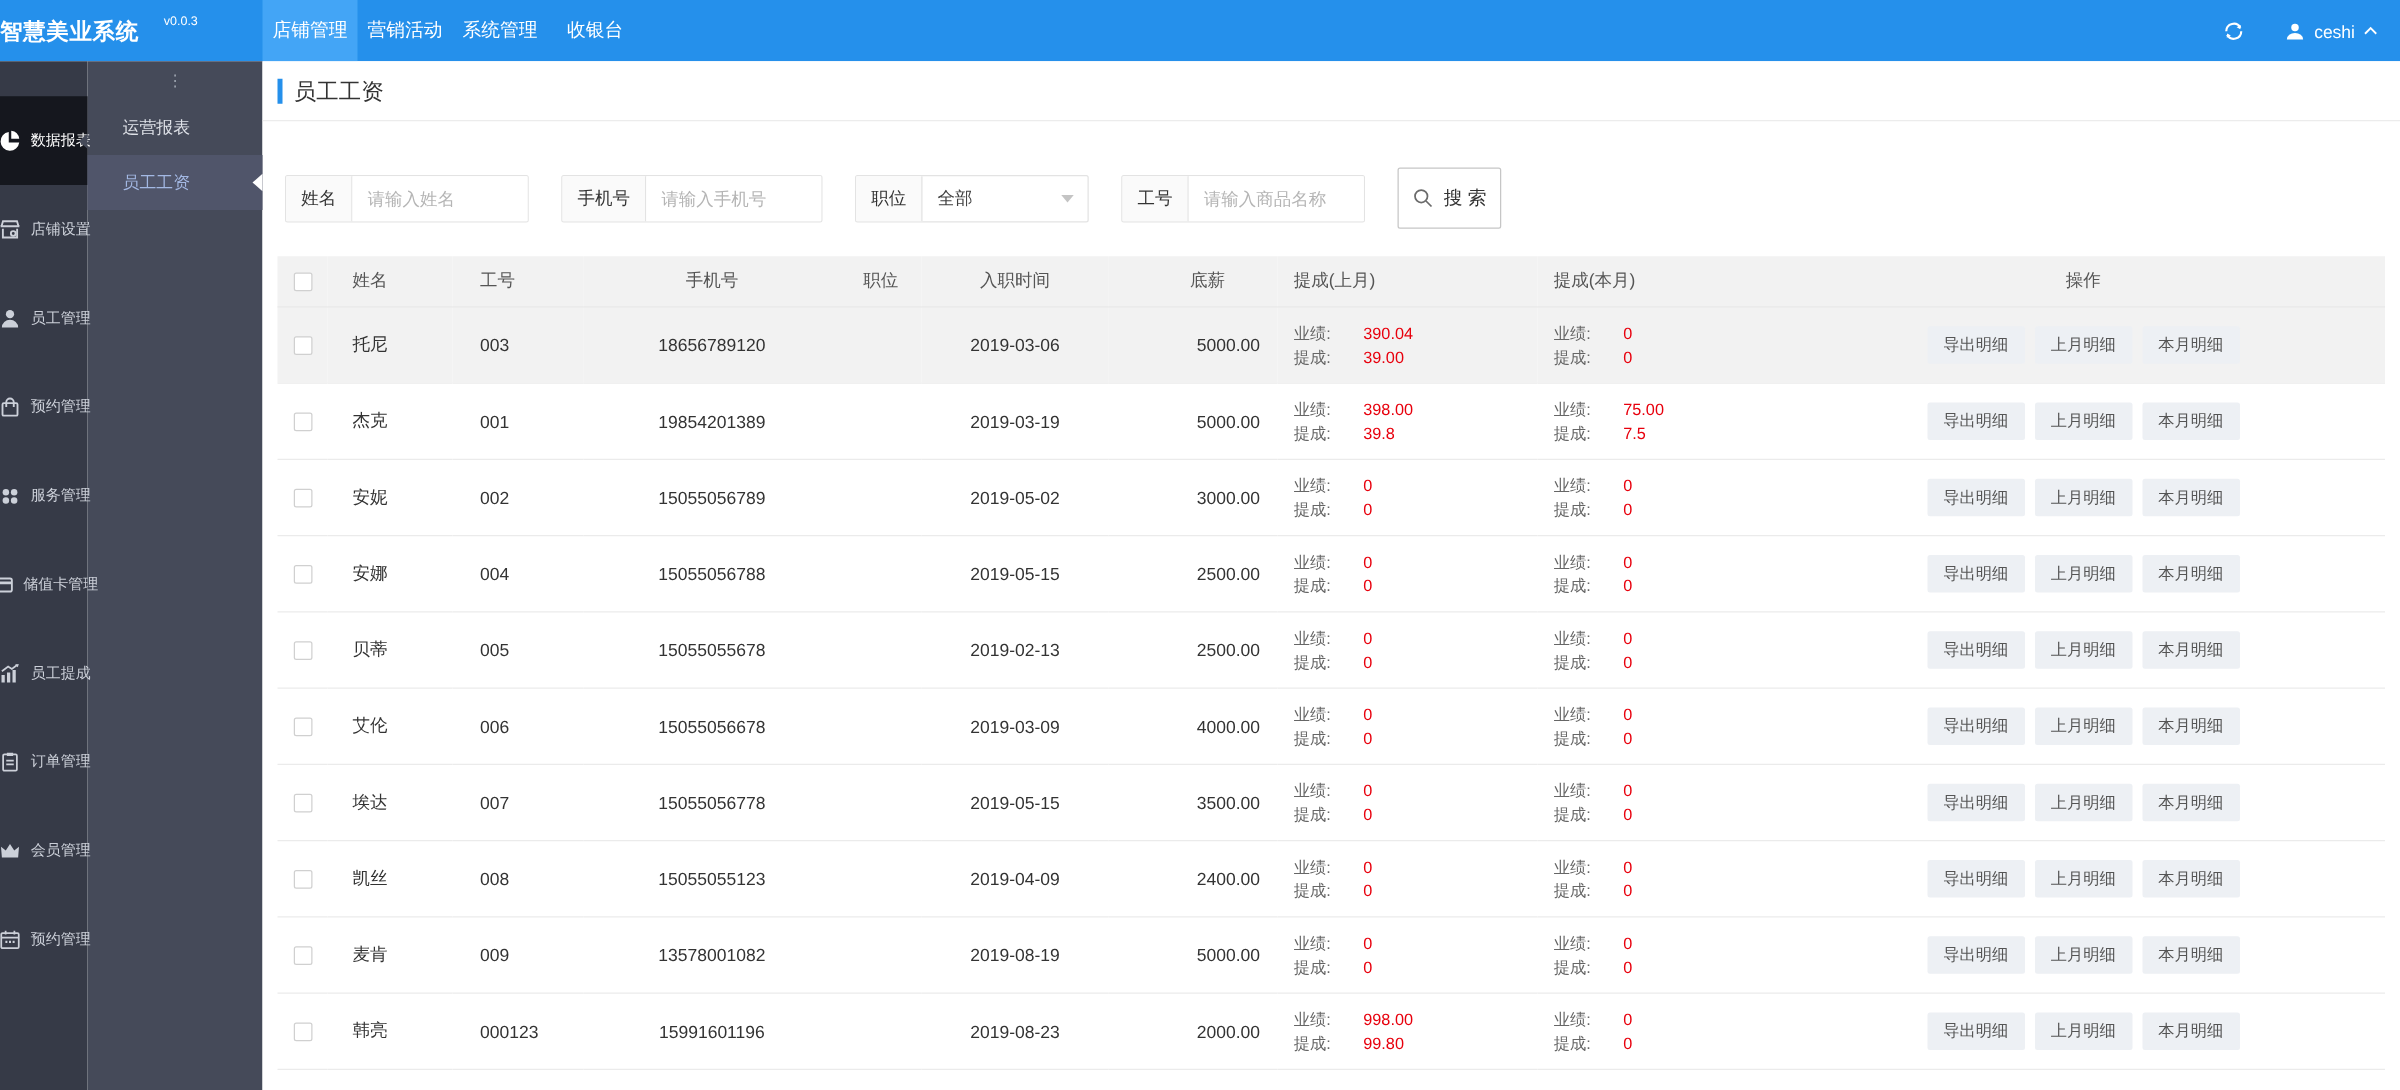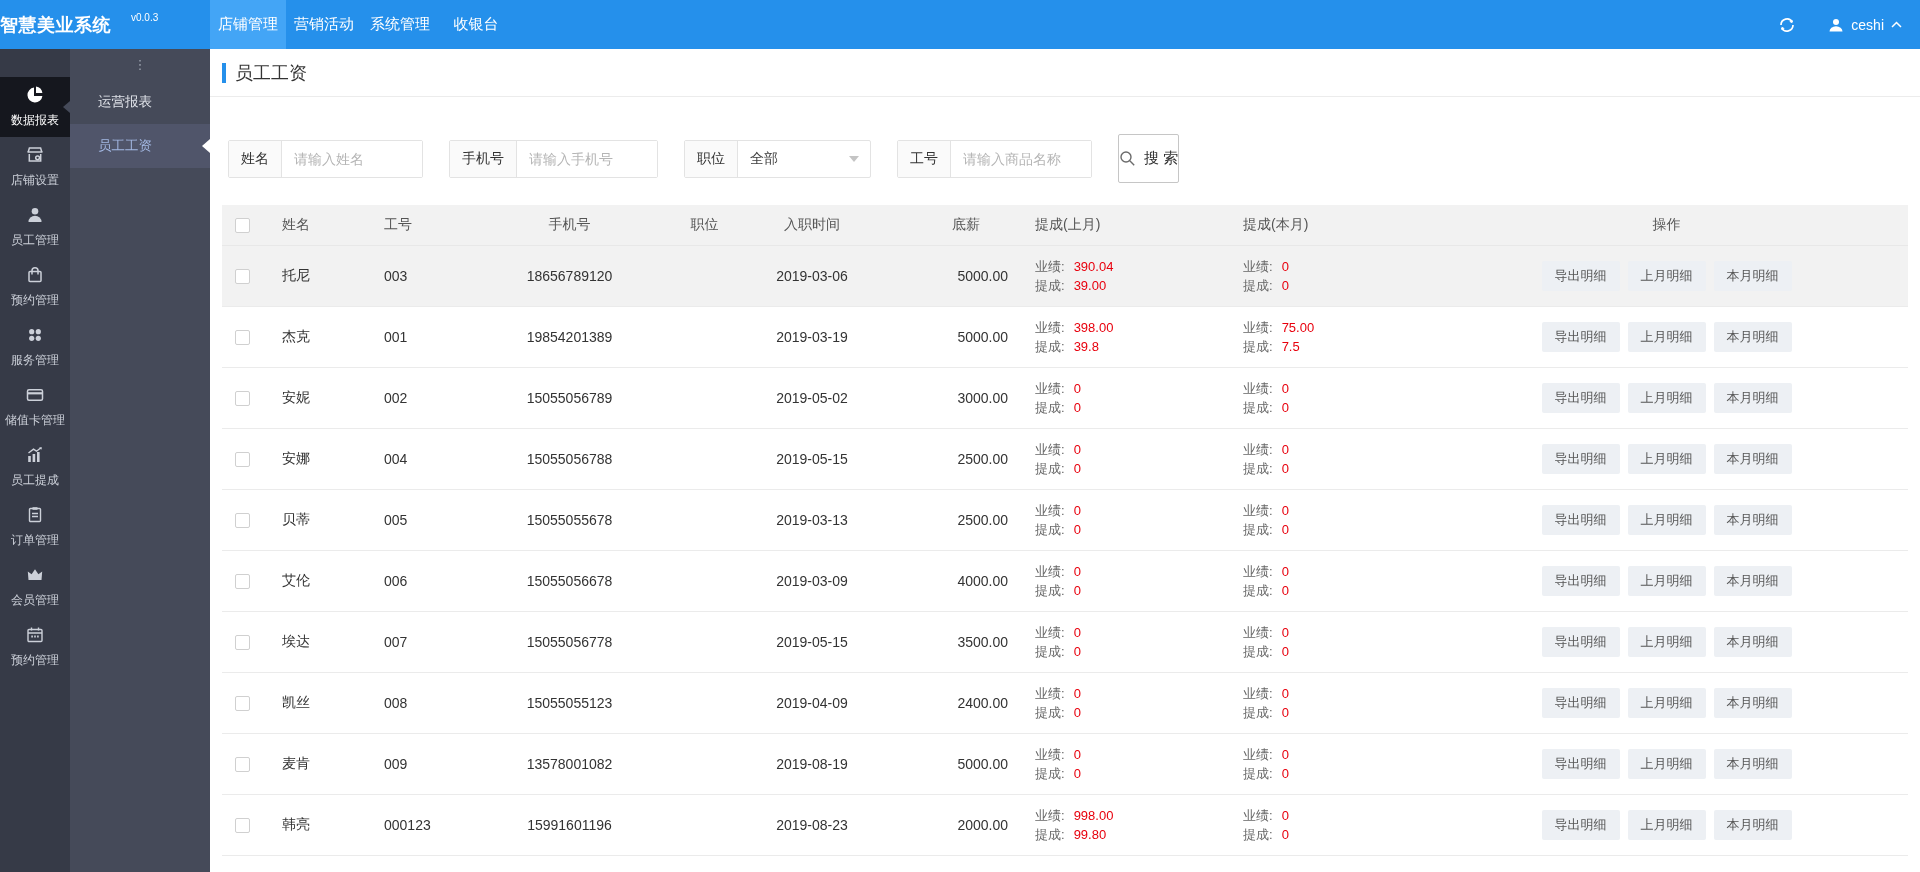--- a/index.html
+++ b/index.html
@@ -17,21 +17,21 @@
   .top-tab.active{background:var(--topbar-active-tab-bg,#43a5f6)}
   .topbar-right{margin-left:auto;display:flex;align-items:center;gap:32px;padding-right:18px}
   .refresh{cursor:pointer;display:flex;align-items:center}
   .user{display:flex;align-items:center;gap:7px;font-size:14px;cursor:pointer}
 
   
   .layout{display:flex;height:823px}
 
   
   .icon-col{width:70px;background:var(--sidebar-bg,#363a47);padding-top:28px;flex:none}
-  .side-item{height:60px;display:flex;flex-direction:column;align-items:center;justify-content:center;gap:7px;color:#ccd0d9;font-size:12px;cursor:pointer;position:relative;white-space:nowrap}
+  .side-item{height:71px;display:flex;flex-direction:row;align-items:center;justify-content:center;gap:7px;color:#ccd0d9;font-size:12px;cursor:pointer;position:relative;white-space:nowrap}
   .side-item.active{background:var(--sidebar-active-bg,#15171e);color:#fff}
   .side-item.active::after{content:"";position:absolute;right:0;top:50%;margin-top:-6px;width:0;height:0;border:6px solid transparent;border-right:7px solid var(--submenu-bg,#454a59);border-left:0}
 
   
   .submenu-col{width:140px;background:var(--submenu-bg,#454a59);flex:none}
   .kebab{height:31px;display:flex;align-items:center;justify-content:center;color:#9ba1ad;font-size:13px;cursor:pointer}
   .sub-item{height:44px;line-height:44px;padding-left:28px;font-size:13.5px;color:#dfe2e8;cursor:pointer;position:relative}
   .sub-item.active{background:var(--submenu-active-bg,#50556a);color:var(--submenu-active-text,#a3b8e3)}
   .sub-item.active::after{content:"";position:absolute;right:0;top:50%;margin-top:-7px;width:0;height:0;border:7px solid transparent;border-right:8px solid #fff;border-left:0}
 
@@ -42,41 +42,41 @@
   .page-title{font-size:18px;color:#333}
 
   
   .filters{display:flex;align-items:center;gap:26px;margin:37px 0 0 18px}
   .filter-group{display:flex;align-items:stretch;height:38px;border:1px solid #e3e3e3;border-radius:2px;background:#fff}
   .filter-label{background:#fafafa;border-right:1px solid #e3e3e3;display:flex;align-items:center;padding:0 12px;font-size:14px;color:#333;white-space:nowrap}
   .filter-input{border:0;outline:none;width:140px;padding:0 12px;font-size:14px;color:#333;font-family:inherit}
   .filter-input::placeholder{color:#b5b5b5}
   .filter-select{width:132px;display:flex;align-items:center;padding:0 12px;font-size:14px;color:#404040;position:relative;cursor:pointer}
   .select-caret{position:absolute;right:11px;top:50%;margin-top:-3px;width:0;height:0;border:5px solid transparent;border-top:6px solid #c4c4c4;border-bottom:0}
-  .search-btn{height:49px;display:flex;align-items:center;gap:8px;padding:0 0;background:#fff;border:1px solid #c6c6c6;border-radius:2px;font-size:15px;color:#333;cursor:pointer;font-family:inherit}
+  .search-btn{height:49px;display:flex;align-items:center;gap:8px;padding:0 11px;background:#fff;border:1px solid #c6c6c6;border-radius:2px;font-size:15px;color:#333;cursor:pointer;font-family:inherit}
 
   
   .table-wrap{margin:22px 12px 0}
   table{width:100%;border-collapse:collapse;table-layout:fixed}
   thead th{background:var(--table-header-bg,#f2f2f2);height:40px;font-weight:400;font-size:14px;color:#555;border-bottom:1px solid #e8e8e8}
   tbody td{height:51px;border-bottom:1px solid #ebebeb;font-size:14px;color:#333;vertical-align:middle}
   tr.highlighted td{background:var(--row-highlight-bg,#f2f2f2)}
   .c-check,.h-check{text-align:center}
   .c-name,.h-name{text-align:left;padding-left:20px}
   .c-empno,.h-empno{text-align:left;padding-left:22px}
   .c-phone,.h-phone{text-align:center}
   .c-pos,.h-pos{text-align:center}
   .c-date,.h-date{text-align:center}
   .c-salary{text-align:right;padding-right:14px}
   .h-salary{text-align:right;padding-right:42px}
   .c-comm,.h-comm{text-align:left;padding-left:13px}
   .c-actions,.h-actions{text-align:center;padding-right:55px}
   .comm-line{line-height:19px;font-size:13px}
   .comm-line .lbl{color:#666}
-  .comm-line .val{color:var(--value-red,#e8000d);margin-left:9px}
+  .comm-line .val{color:var(--value-red,#e8000d);margin-left:26px}
   .act-btn{display:inline-block;background:var(--button-bg,#edf0f4);color:#555;font-size:13px;padding:6px 13px;border-radius:2px;margin:15px 4px;cursor:pointer;white-space:nowrap}
   .checkbox{display:inline-block;width:15px;height:15px;border:1px solid #d0d0d0;border-radius:2px;background:#fff;cursor:pointer;vertical-align:middle}
 </style>
 </head>
 <body>
 
 <div class="page">
 
   <header class="topbar">
     <div class="logo">
@@ -362,21 +362,21 @@
       <div class="comm-line"><span class="lbl comm-lbl">提成:</span><span class="val comm-val">0</span></div>
     </td>
     <td class="c-actions"><span class="act-btn">导出明细</span><span class="act-btn">上月明细</span><span class="act-btn">本月明细</span></td>
   </tr>
               <tr>
     <td class="c-check"><span class="checkbox"></span></td>
     <td class="c-name">贝蒂</td>
     <td class="c-empno">005</td>
     <td class="c-phone">15055055678</td>
     <td class="c-pos"></td>
-    <td class="c-date">2019-03-13</td>
+    <td class="c-date">2019-02-13</td>
     <td class="c-salary">2500.00</td>
     <td class="c-comm">
       <div class="comm-line"><span class="lbl perf-lbl">业绩:</span><span class="val perf-val">0</span></div>
       <div class="comm-line"><span class="lbl comm-lbl">提成:</span><span class="val comm-val">0</span></div>
     </td>
     <td class="c-comm">
       <div class="comm-line"><span class="lbl perf-lbl">业绩:</span><span class="val perf-val">0</span></div>
       <div class="comm-line"><span class="lbl comm-lbl">提成:</span><span class="val comm-val">0</span></div>
     </td>
     <td class="c-actions"><span class="act-btn">导出明细</span><span class="act-btn">上月明细</span><span class="act-btn">本月明细</span></td>

